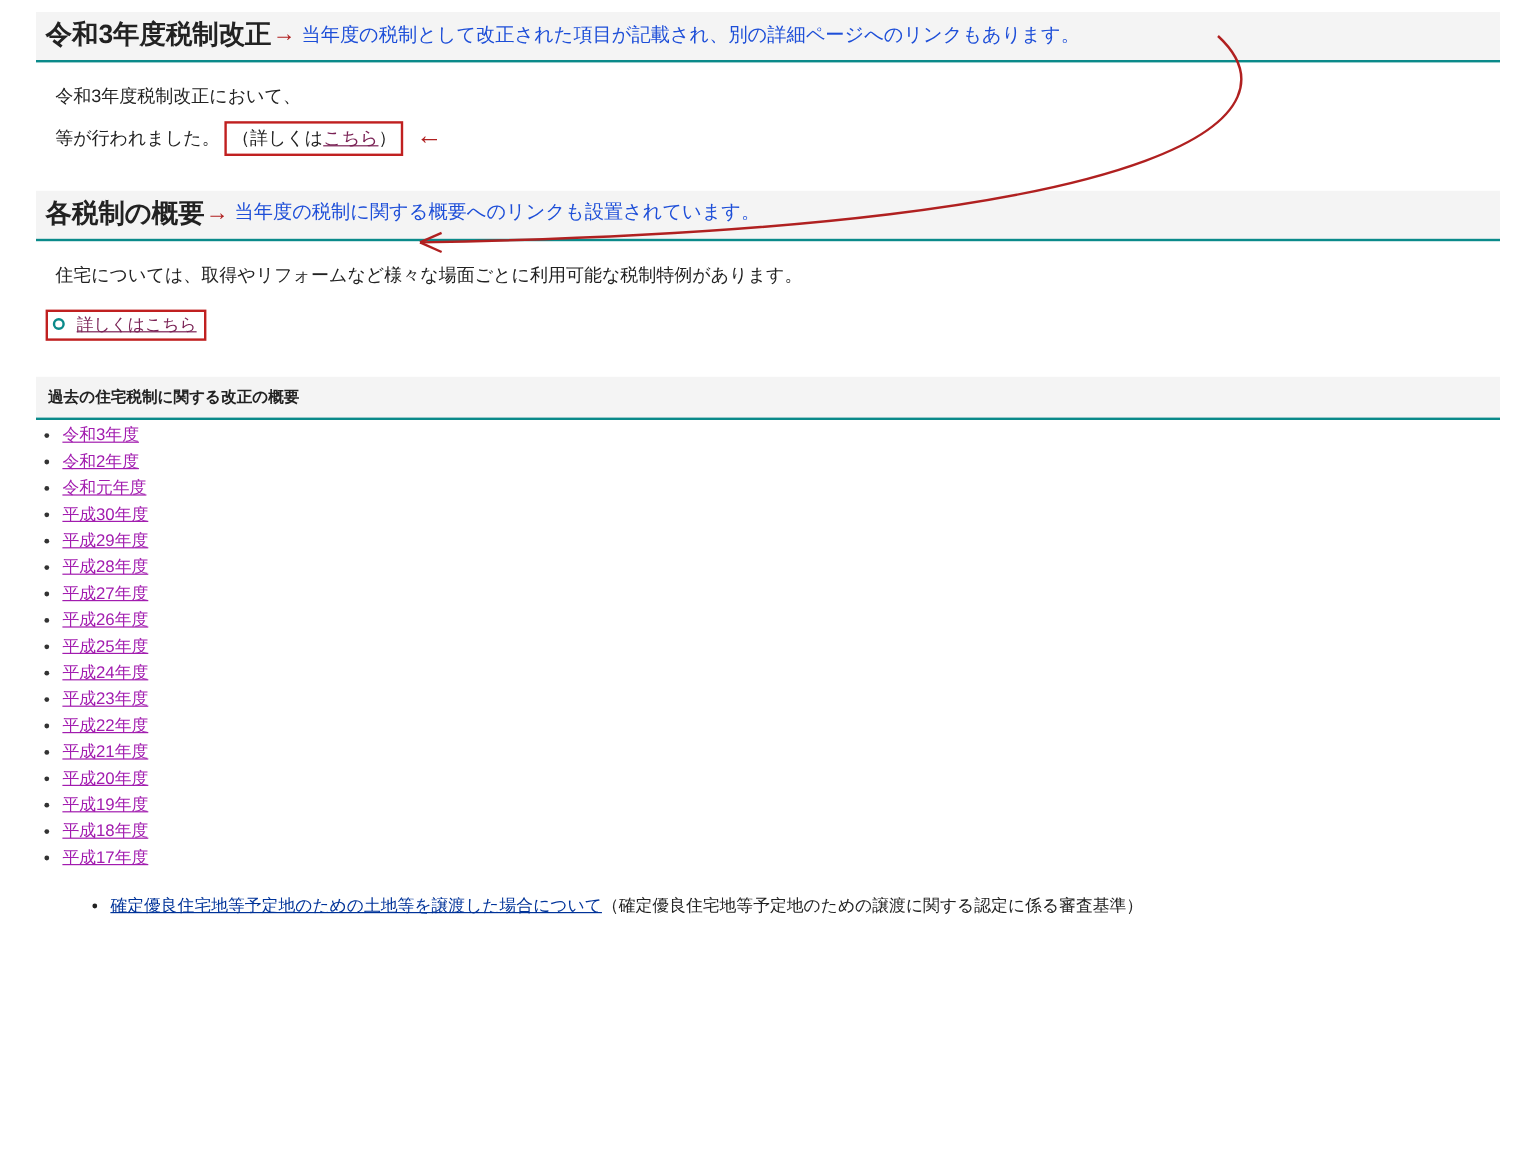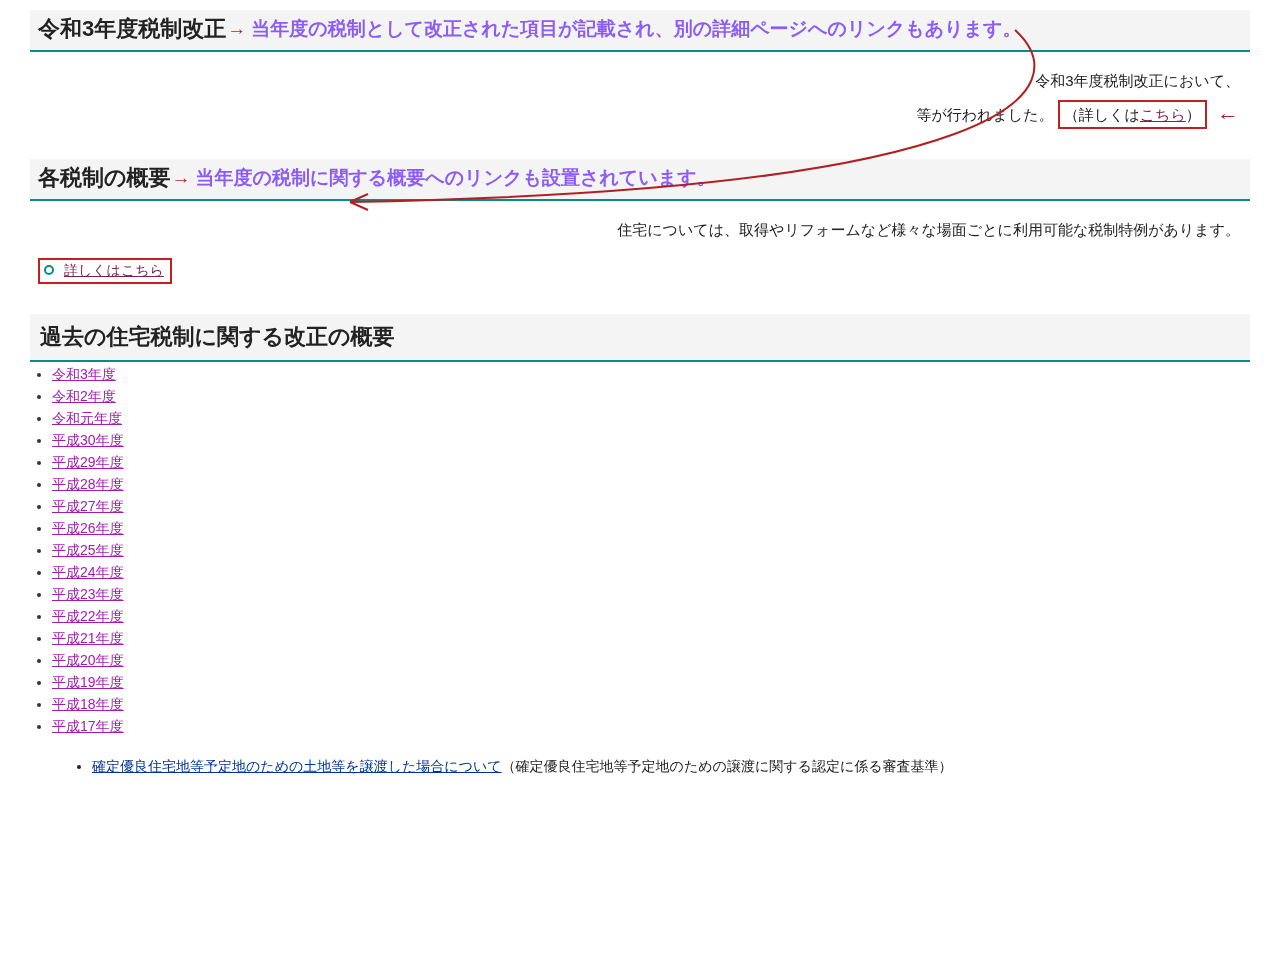--- a/index.html
+++ b/index.html
@@ -17,35 +17,33 @@
     padding: 4px 6px 6px 8px;
     margin-bottom: 8px;
     background: #f4f4f4;
   }
   .section-title {
     font-size: 22px;
     font-weight: bold;
     color: #222;
   }
   .annotation {
-    font-size: 19px;
-    color: #8b5cf6;
+    font-size: 16px;
+    color: #1d4ed8;
     margin-left: 4px;
-    font-weight: bold;
   }
   .arrow-red {
     color: #b02020;
     font-size: 19px;
     margin: 0 1px;
   }
   .content-block {
     padding: 8px 10px 28px 16px;
     font-size: 15px;
     line-height: 1.7;
-    text-align: right;
   }
   .bullet-indent {
     padding-left: 0;
   }
   .inline-link {
     color: #7a2255;
     text-decoration: underline;
     cursor: pointer;
   }
   .red-box {
@@ -84,21 +82,21 @@
   }
   .past-list li a {
     color: #a21caf;
     text-decoration: underline;
     cursor: pointer;
   }
   .plain-heading {
     border-bottom: 2px solid #0a8a8a;
     background: #f4f4f4;
     padding: 8px 10px;
-    font-size: 22px;
+    font-size: 13px;
     font-weight: bold;
     margin-top: 30px;
   }
   .extra-link-block {
     margin: 22px 0 0 22px;
   }
   .extra-link-block li { list-style: disc; margin-bottom:20px;}
   .extra-link-block a { color:#003399; text-decoration: underline; cursor:pointer;}
   svg.curve { position:absolute; pointer-events:none; }
   .top-wrap { position: relative; }

